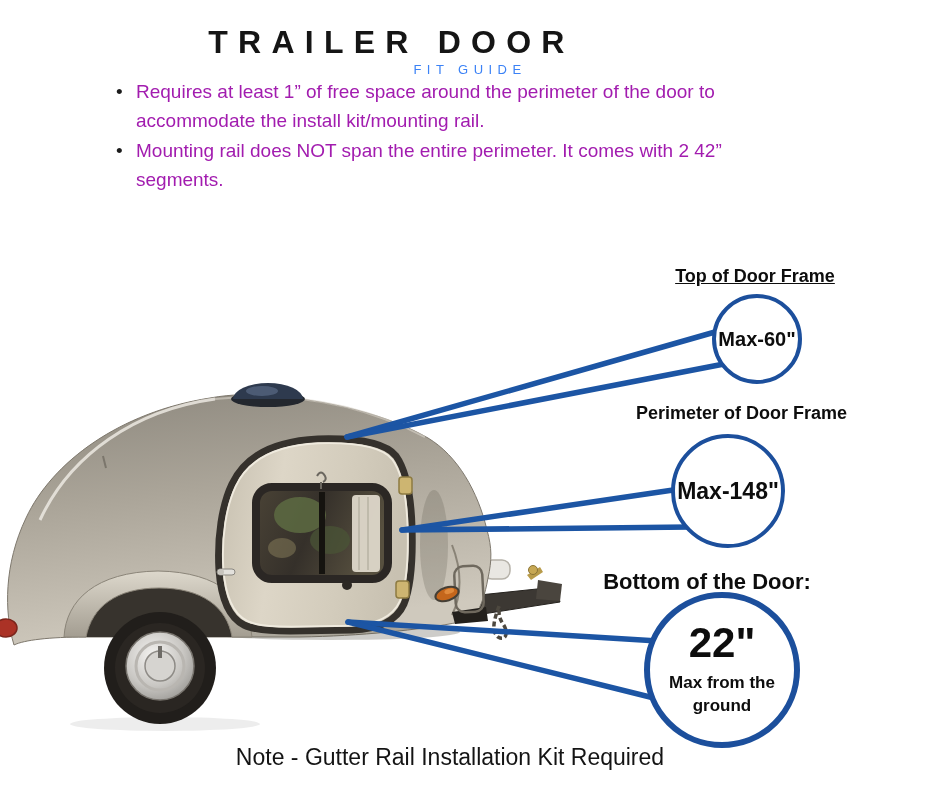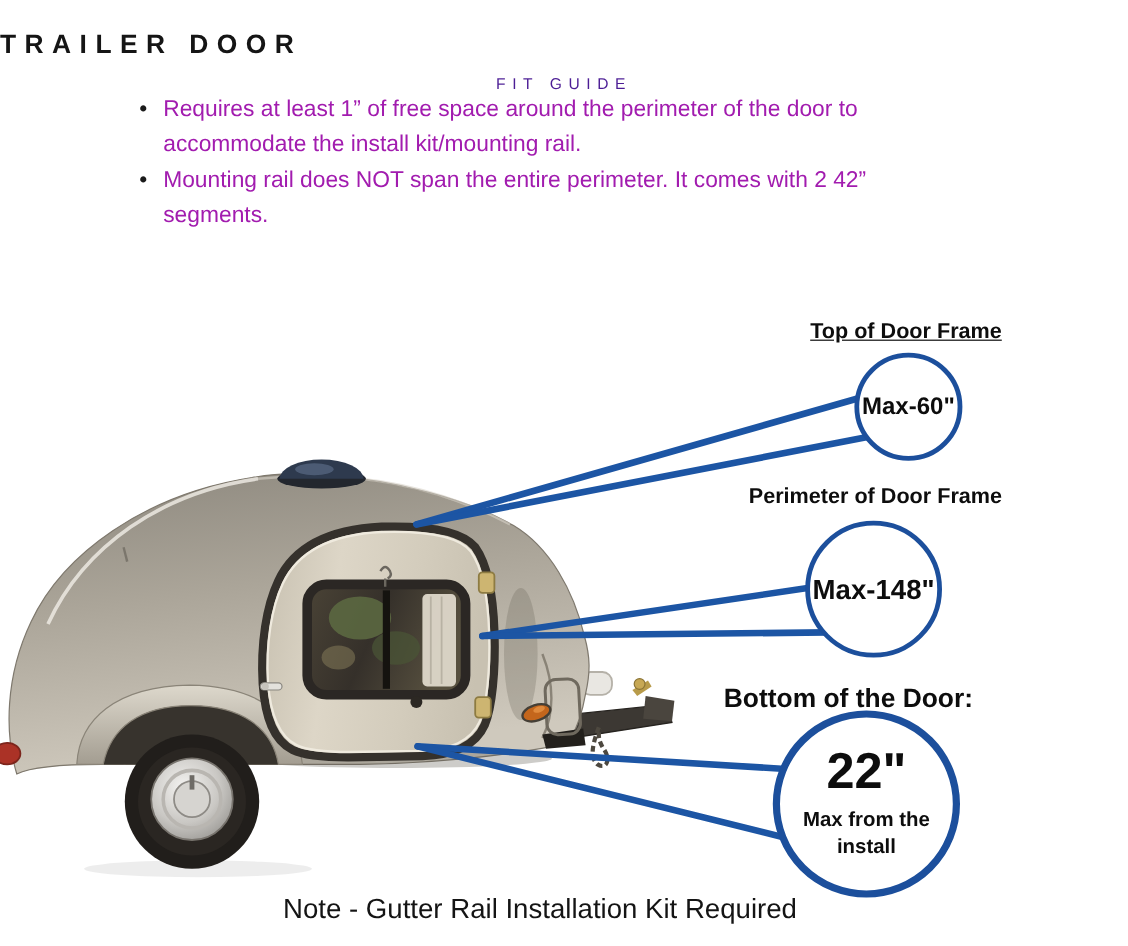--- a/index.html
+++ b/index.html
@@ -2,38 +2,38 @@
 <html><head>
 <meta charset="utf-8">
 <style>
   html,body{margin:0;padding:0;background:#ffffff;}
   .canvas{
     position:relative;width:940px;height:788px;background:#ffffff;overflow:hidden;
     font-family:"Liberation Sans", sans-serif;color:#111;
   }
   
   .title{
-    position:absolute;top:24px;left:0;width:783px;
-    font-size:22px;font-weight:700;letter-spacing:0.32em;color:#151515;
+    position:absolute;top:24px;left:0;width:783px;text-align:center;
+    font-size:32px;font-weight:700;letter-spacing:0.32em;color:#151515;
   }
   .subtitle{
     position:absolute;top:62px;left:0;width:940px;text-align:center;
-    font-size:13px;font-weight:400;letter-spacing:0.42em;color:#4c1d95;
+    font-size:13px;font-weight:400;letter-spacing:0.42em;color:#3b82f6;
   }
   
   .bullets{
     position:absolute;top:78px;left:112px;width:700px;margin:0;padding:0;list-style:none;
     font-size:19px;line-height:1.5;color:#a21caf;
   }
   .bullets li{position:relative;padding-left:24px;margin:0 0 2px 0;}
   .bullets li::before{content:"•";position:absolute;left:4px;top:0;font-size:19px;color:#1b1b1b;}
   
   .co-heading{position:absolute;font-weight:700;color:#0d0d0d;text-align:center;}
   .co-heading.h-top{top:266px;left:640px;width:230px;font-size:18px;text-decoration:underline;}
-  .co-heading.h-perimeter{top:403px;left:612px;width:235px;font-size:18px;}
+  .co-heading.h-perimeter{top:403px;left:612px;width:235px;font-size:18px;text-align:right;}
   .co-heading.h-bottom{top:569px;left:592px;width:230px;font-size:22px;}
   
   .circle{
     position:absolute;box-sizing:border-box;background:#fff;border-radius:50%;
     display:flex;flex-direction:column;align-items:center;justify-content:center;
     text-align:center;z-index:3;
   }
   .circle.c-top{left:712px;top:294px;width:90px;height:90px;border:4px solid #1c4f9c;}
   .circle.c-perimeter{left:671px;top:434px;width:114px;height:114px;border:4px solid #1c4f9c;}
   .circle.c-bottom{left:644px;top:592px;width:156px;height:156px;border:6px solid #1c4f9c;}
@@ -201,18 +201,18 @@
   <div class="co-heading h-bottom">Bottom of the Door:</div>
 
   <div class="circle c-top">
     <div class="val">Max-60"</div>
   </div>
   <div class="circle c-perimeter">
     <div class="val">Max-148"</div>
   </div>
   <div class="circle c-bottom">
     <div class="val">22"</div>
-    <div class="sub">Max from the install</div>
+    <div class="sub">Max from the ground</div>
   </div>
 
   <div class="note">Note - Gutter Rail Installation Kit Required</div>
 
 </div>
 
 </body></html>

